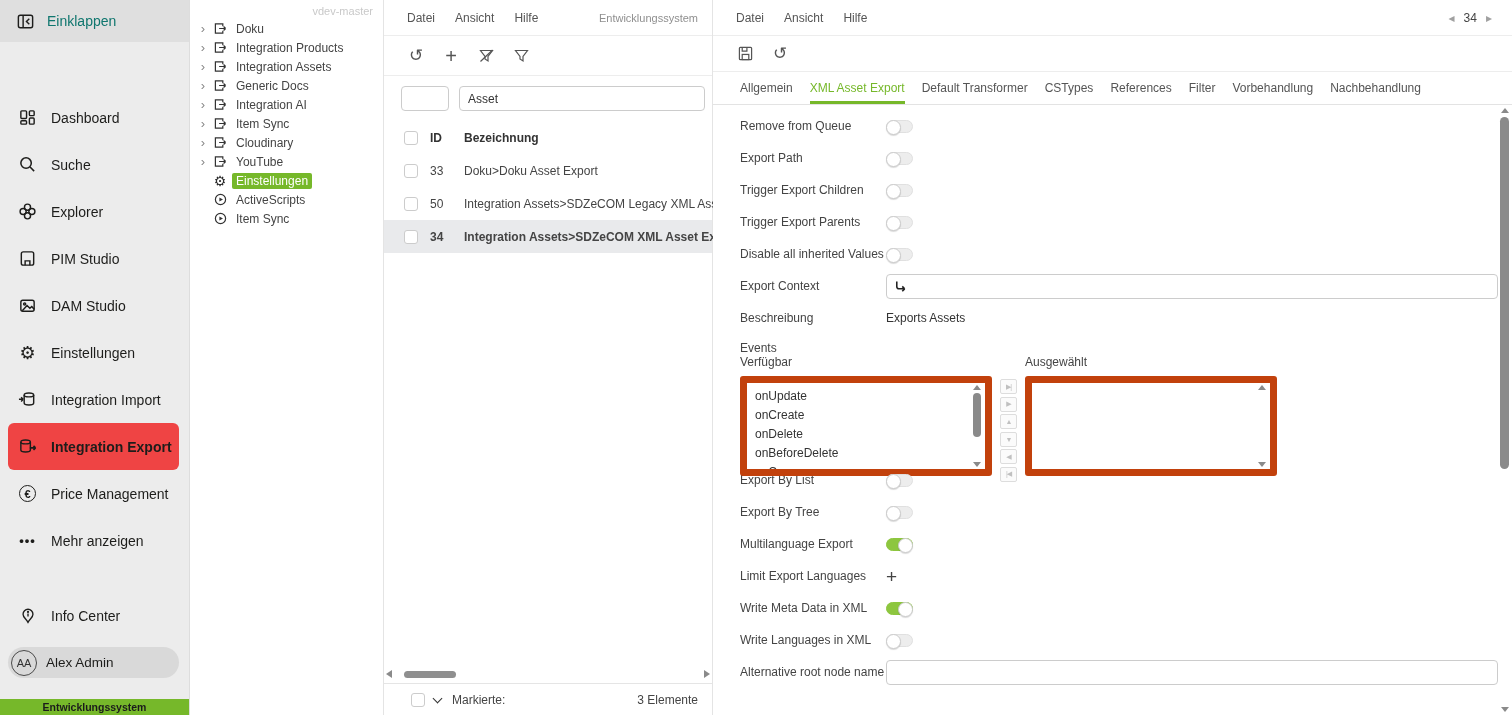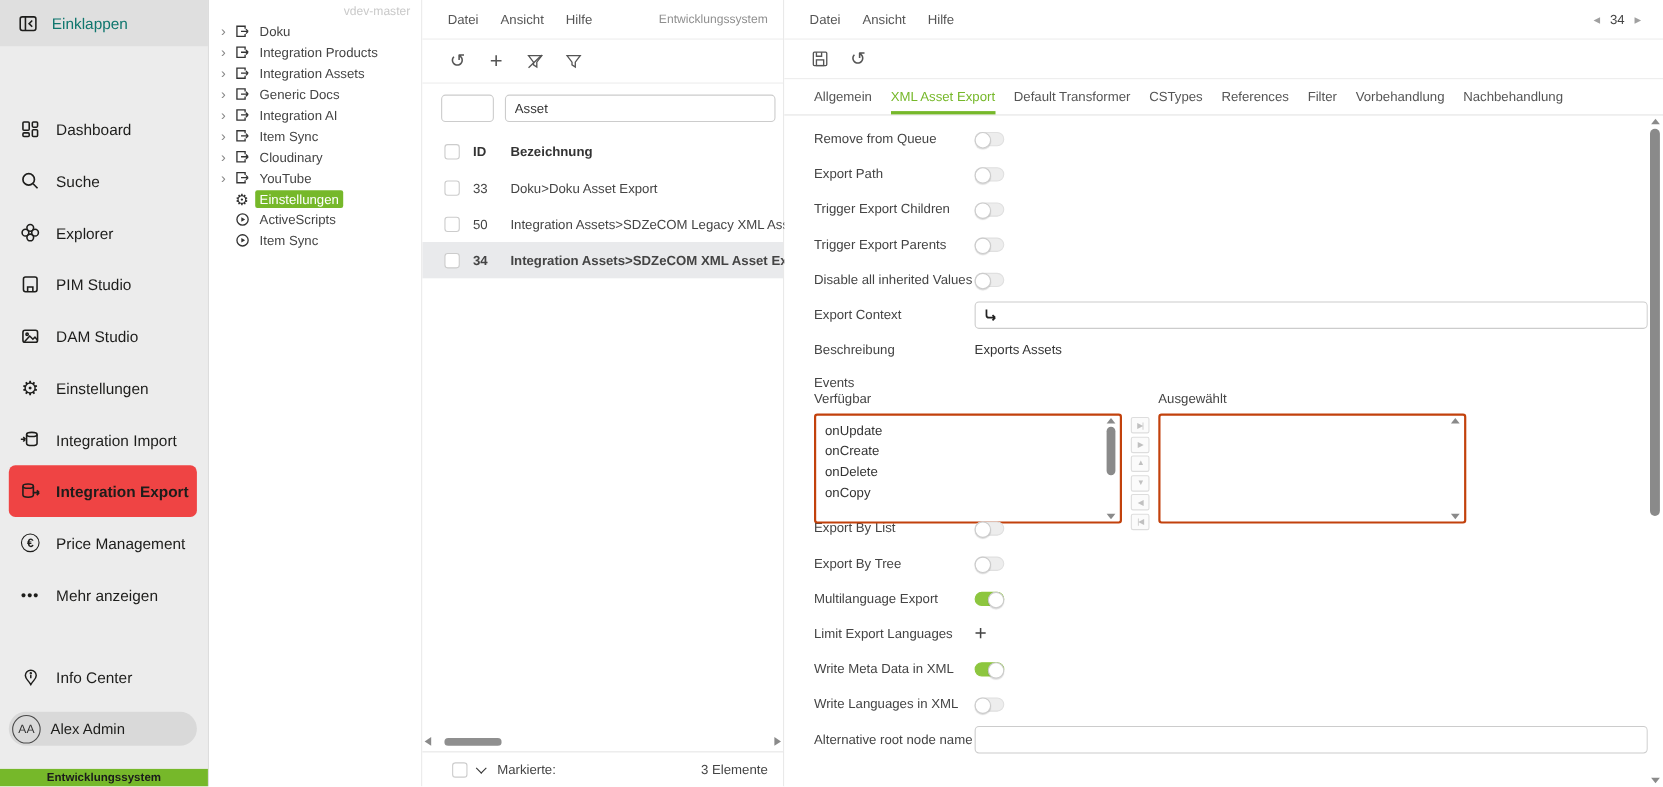--- a/index.html
+++ b/index.html
@@ -113,21 +113,21 @@
   .toggle.on::after { left:auto; right:-1px; }
   .ctx-wrap { flex:1; height:25px; border:1px solid #ccc; border-radius:4px; display:flex;
     align-items:center; padding-left:7px; gap:5px; }
   .ctx-wrap input { border:none; outline:none; flex:1; height:100%; font-size:12px;
     font-family:"Liberation Sans",sans-serif; background:transparent; }
   .static-val { font-size:12px; color:#333; }
   .plus-glyph { font-size:19px; font-weight:300; color:#444; cursor:pointer; line-height:1; }
   .dual { display:flex; gap:8px; align-items:flex-start; }
   .dual-col { display:flex; flex-direction:column; gap:7px; }
   .dual-label { font-size:12px; color:#444; }
-  .listbox { width:280px; height:100px; border:2px solid #c2410c; border-radius:3px; background:#fff;
+  .listbox { width:252px; height:100px; border:7px solid #c2410c; border-radius:3px; background:#fff;
     position:relative; overflow:hidden; padding:3px 18px 0 0; }
   .litem { font-size:12px; color:#333; padding:2.5px 0 2.5px 8px; cursor:pointer; white-space:nowrap; }
   .vscroll-in { position:absolute; top:2px; right:2px; bottom:2px; width:13px;
     display:flex; flex-direction:column; align-items:center; }
   .vscroll-in .vthumb { width:8px; height:44px; border-radius:4px; background:#8a8a8a; margin-top:3px; cursor:grab; }
   .vscroll-in .spacer { flex:1; }
   .dual-btns { display:flex; flex-direction:column; gap:2.5px; margin-top:24px; }
   .dbtn { width:17px; height:15px; border:1px solid #ddd; border-radius:2px; background:#fbfbfb;
     color:#c0c0c0; font-size:7px; display:flex; align-items:center; justify-content:center;
     cursor:pointer; letter-spacing:-1px; }
@@ -519,20 +519,21 @@
 
       <div class="frow tall">
         <span class="flabel">Events</span>
         <div class="dual">
           <div class="dual-col">
             <span class="dual-label">Verfügbar</span>
             <div class="listbox">
               <div class="litem">onUpdate</div>
               <div class="litem">onCreate</div>
               <div class="litem">onDelete</div>
+              <div class="litem">onBeforeDelete</div>
               <div class="litem">onCopy</div>
               <div class="vscroll-in">
                 <span class="tri tri-up"></span>
                 <span class="vthumb"></span>
                 <span class="spacer"></span>
                 <span class="tri tri-down"></span>
               </div>
             </div>
           </div>
           <div class="dual-btns">

